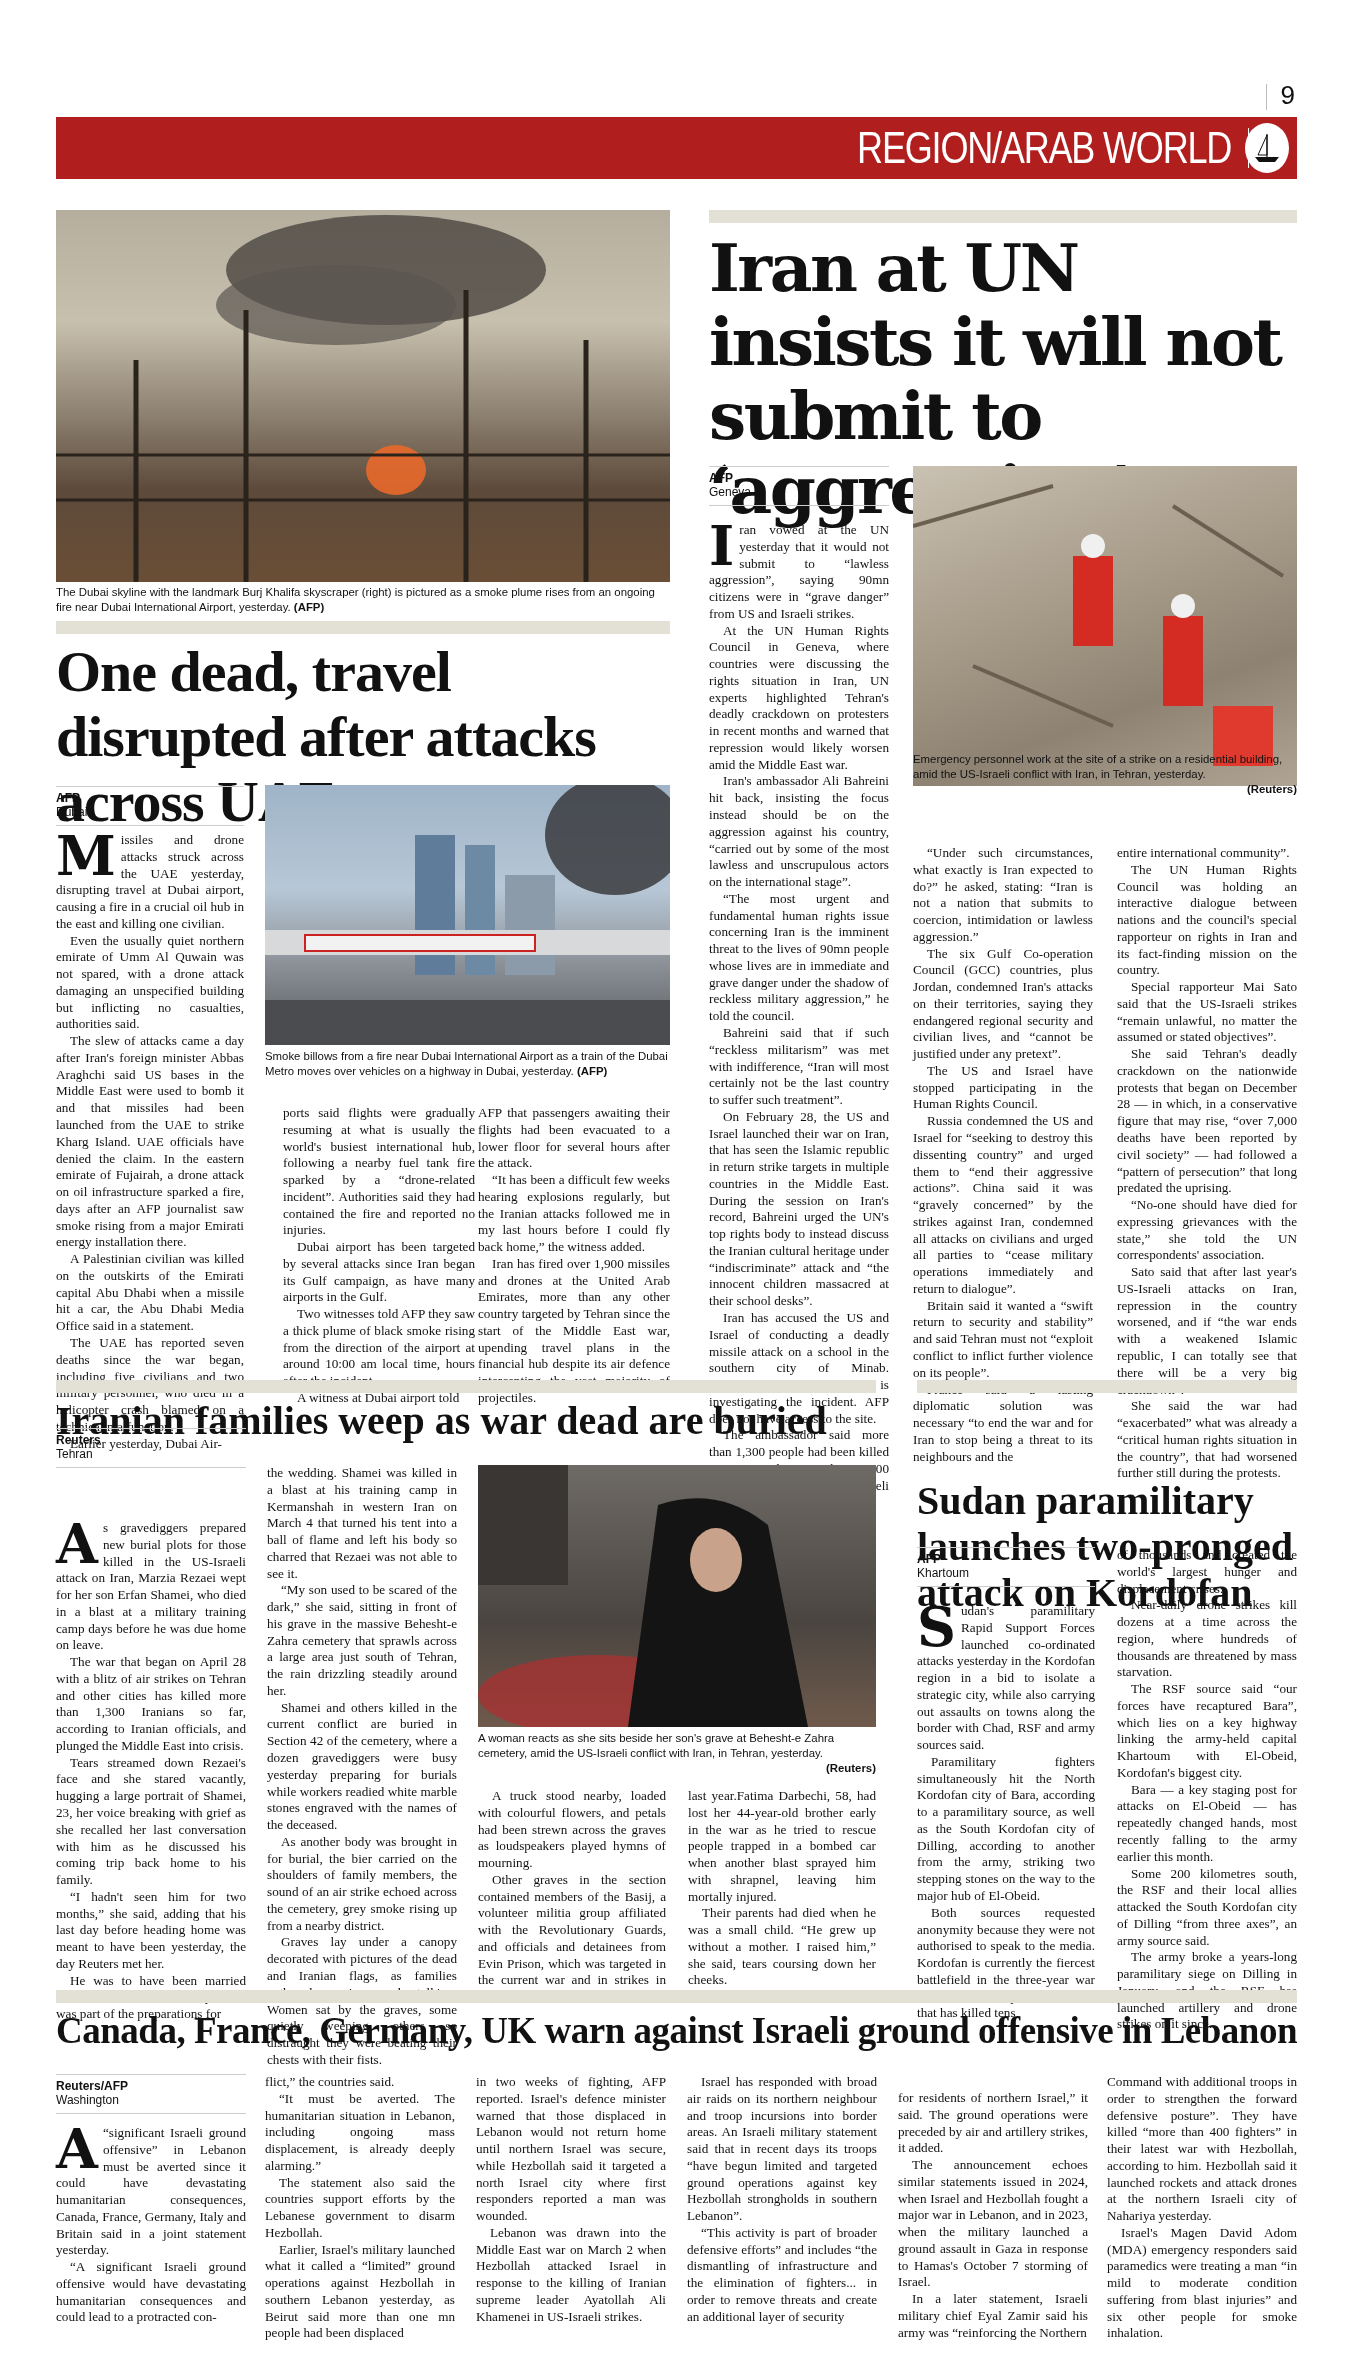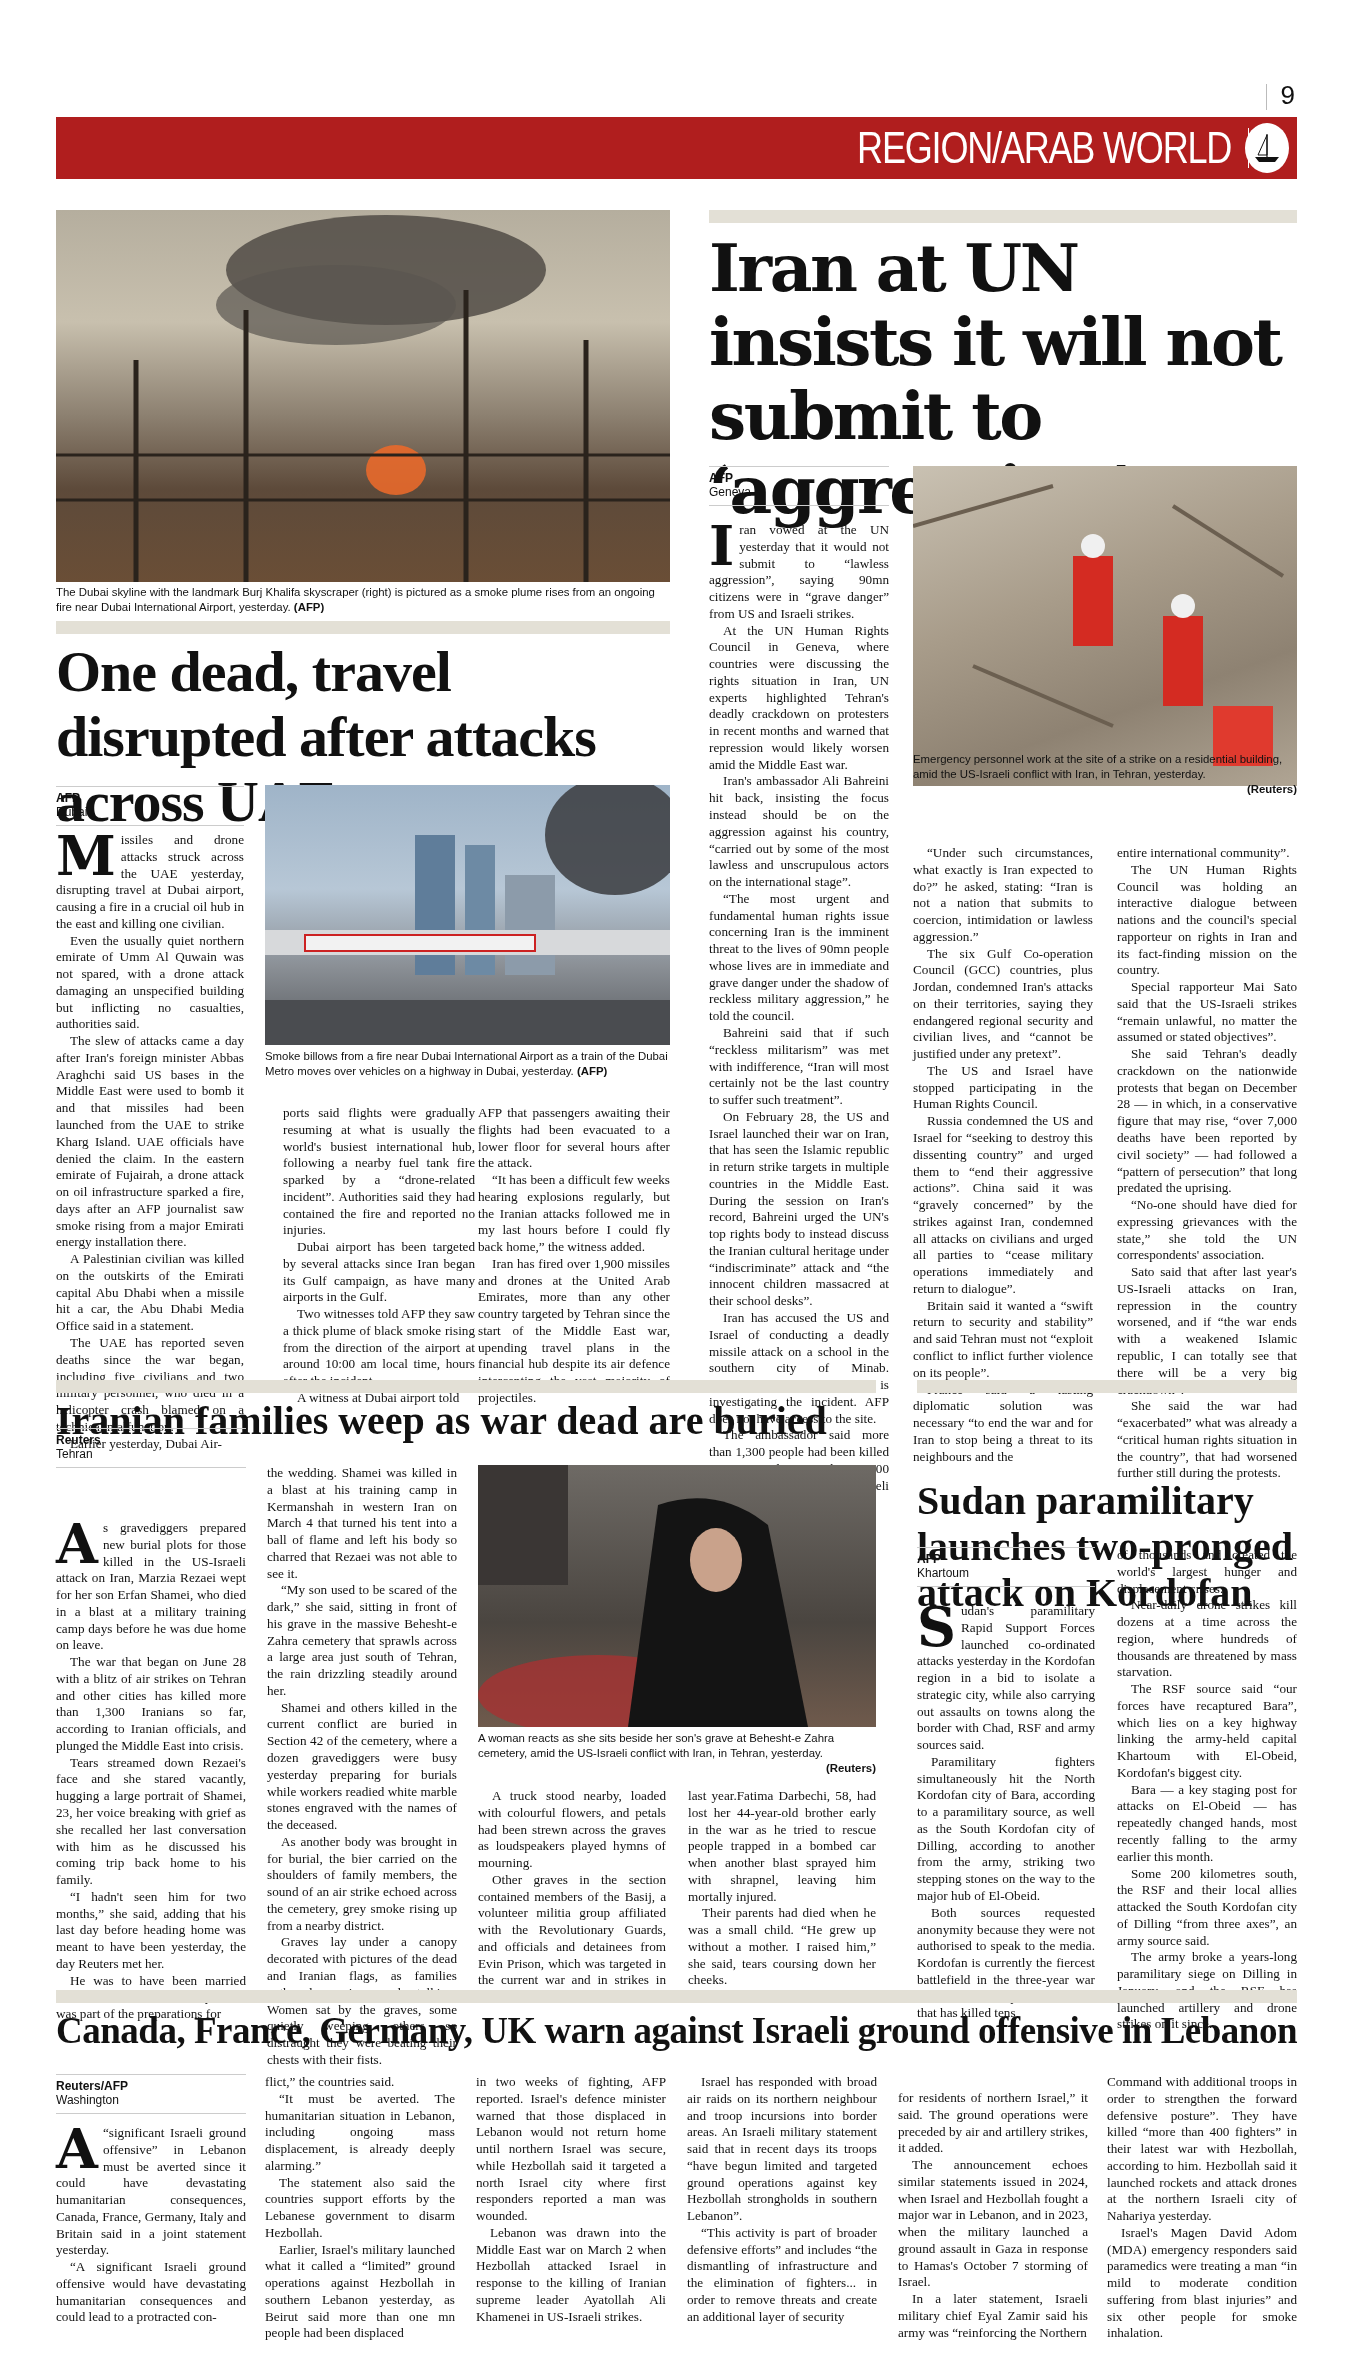--- a/index.html
+++ b/index.html
@@ -177,21 +177,21 @@
 <div class="abs rule-bar" style="left:56px;top:1380px;width:820px;"></div>
 <h2 class="abs hl-mid" style="left:56px;top:1398px;width:840px;">Iranian families weep as war dead are buried</h2>
 
 <div class="abs byline-box" style="left:56px;top:1428px;width:190px;">
   <div class="byline-agency">Reuters</div>
   <div class="byline-place">Tehran</div>
 </div>
 
 <div class="abs col" style="left:56px;top:1520px;width:190px;">
   <p class="first"><span class="drop">A</span><span>s gravediggers prepared new burial plots for those killed in the US-Israeli attack on Iran, Marzia Rezaei wept for her son Erfan Shamei, who died in a blast at a military training camp days before he was due home on leave.</span></p>
-  <p>The war that began on June 28 with a blitz of air strikes on Tehran and other cities has killed more than 1,300 Iranians so far, according to Iranian officials, and plunged the Middle East into crisis.</p>
+  <p>The war that began on April 28 with a blitz of air strikes on Tehran and other cities has killed more than 1,300 Iranians so far, according to Iranian officials, and plunged the Middle East into crisis.</p>
   <p>Tears streamed down Rezaei's face and she stared vacantly, hugging a large portrait of Shamei, 23, her voice breaking with grief as she recalled her last conversation with him as he discussed his coming trip back home to his family.</p>
   <p>“I hadn't seen him for two months,” she said, adding that his last day before heading home was meant to have been yesterday, the day Reuters met her.</p>
   <p>He was to have been married soon afterwards and the trip home was part of the preparations for</p>
 </div>
 <div class="abs col" style="left:267px;top:1465px;width:190px;">
   <p class="first">the wedding. Shamei was killed in a blast at his training camp in Kermanshah in western Iran on March 4 that turned his tent into a ball of flame and left his body so charred that Rezaei was not able to see it.</p>
   <p>“My son used to be scared of the dark,” she said, sitting in front of his grave in the massive Behesht-e Zahra cemetery that sprawls across a large area just south of Tehran, the rain drizzling steadily around her.</p>
   <p>Shamei and others killed in the current conflict are buried in Section 42 of the cemetery, where a dozen gravediggers were busy yesterday preparing for burials while workers readied white marble stones engraved with the names of the deceased.</p>
   <p>As another body was brought in for burial, the bier carried on the shoulders of family members, the sound of an air strike echoed across the cemetery, grey smoke rising up from a nearby district.</p>
   <p>Graves lay under a canopy decorated with pictures of the dead and Iranian flags, as families gathered, crying and talking. Women sat by the graves, some quietly weeping, others so distraught they were beating their chests with their fists.</p>

